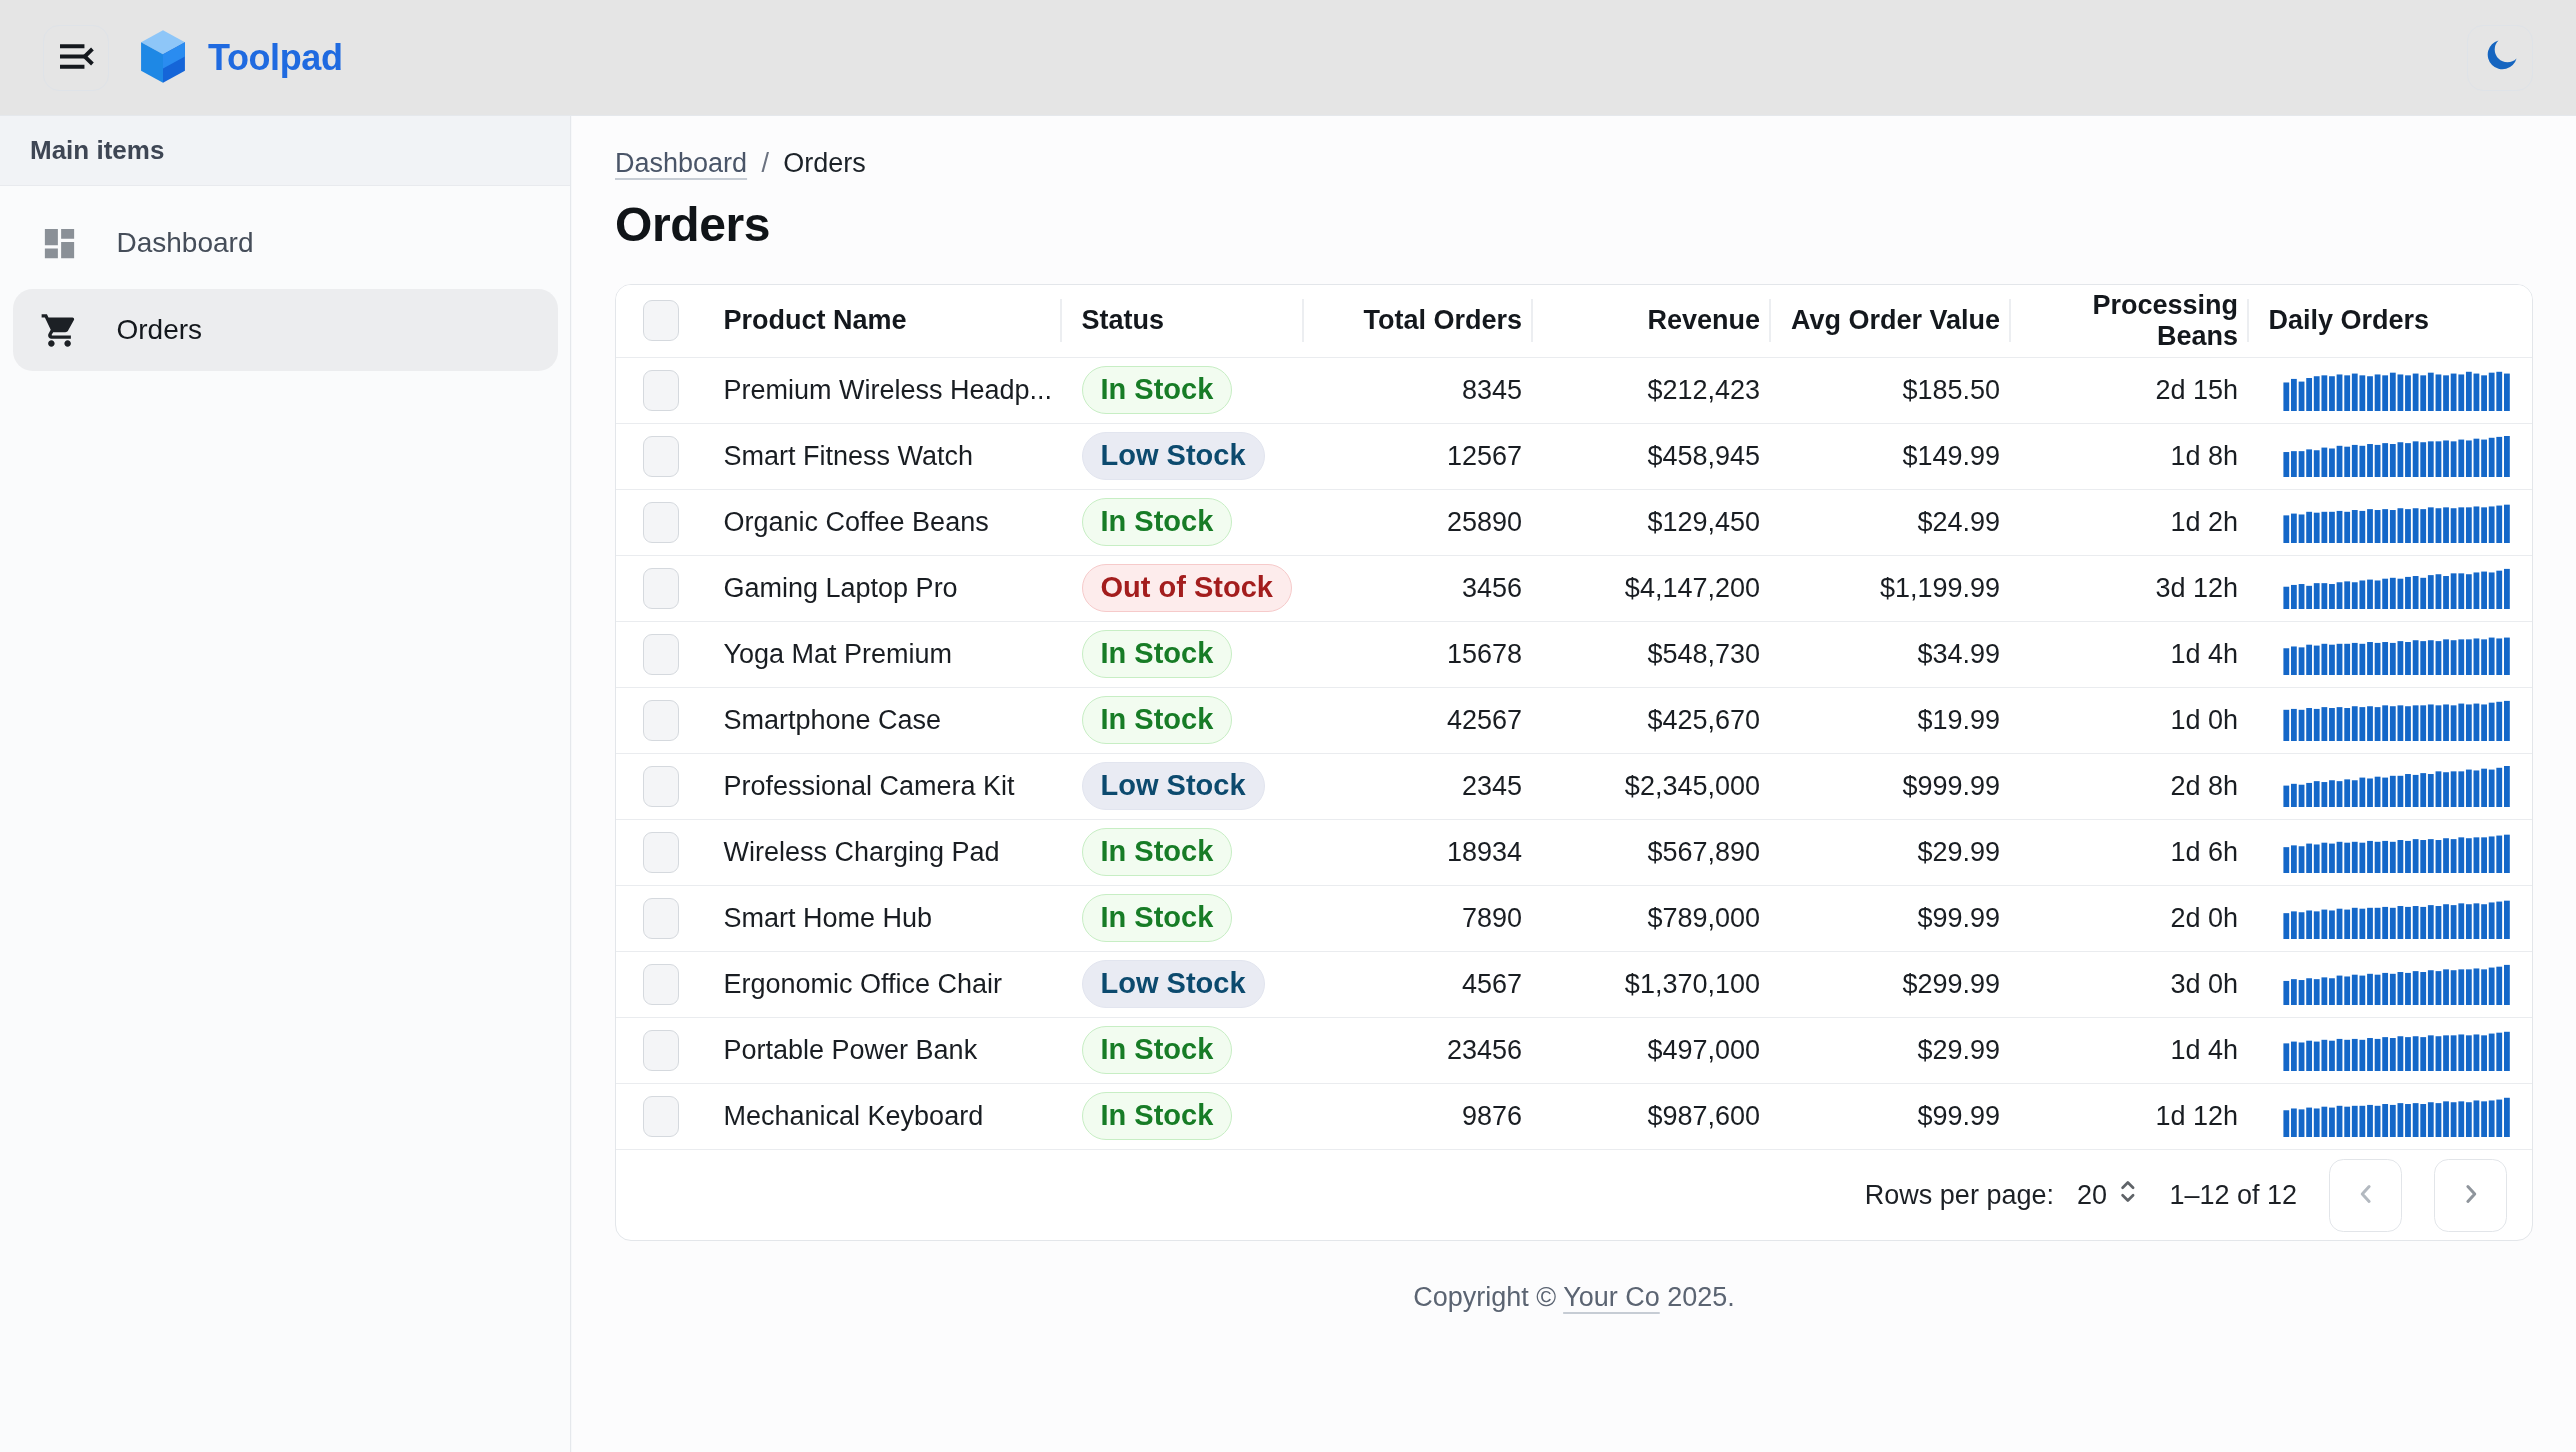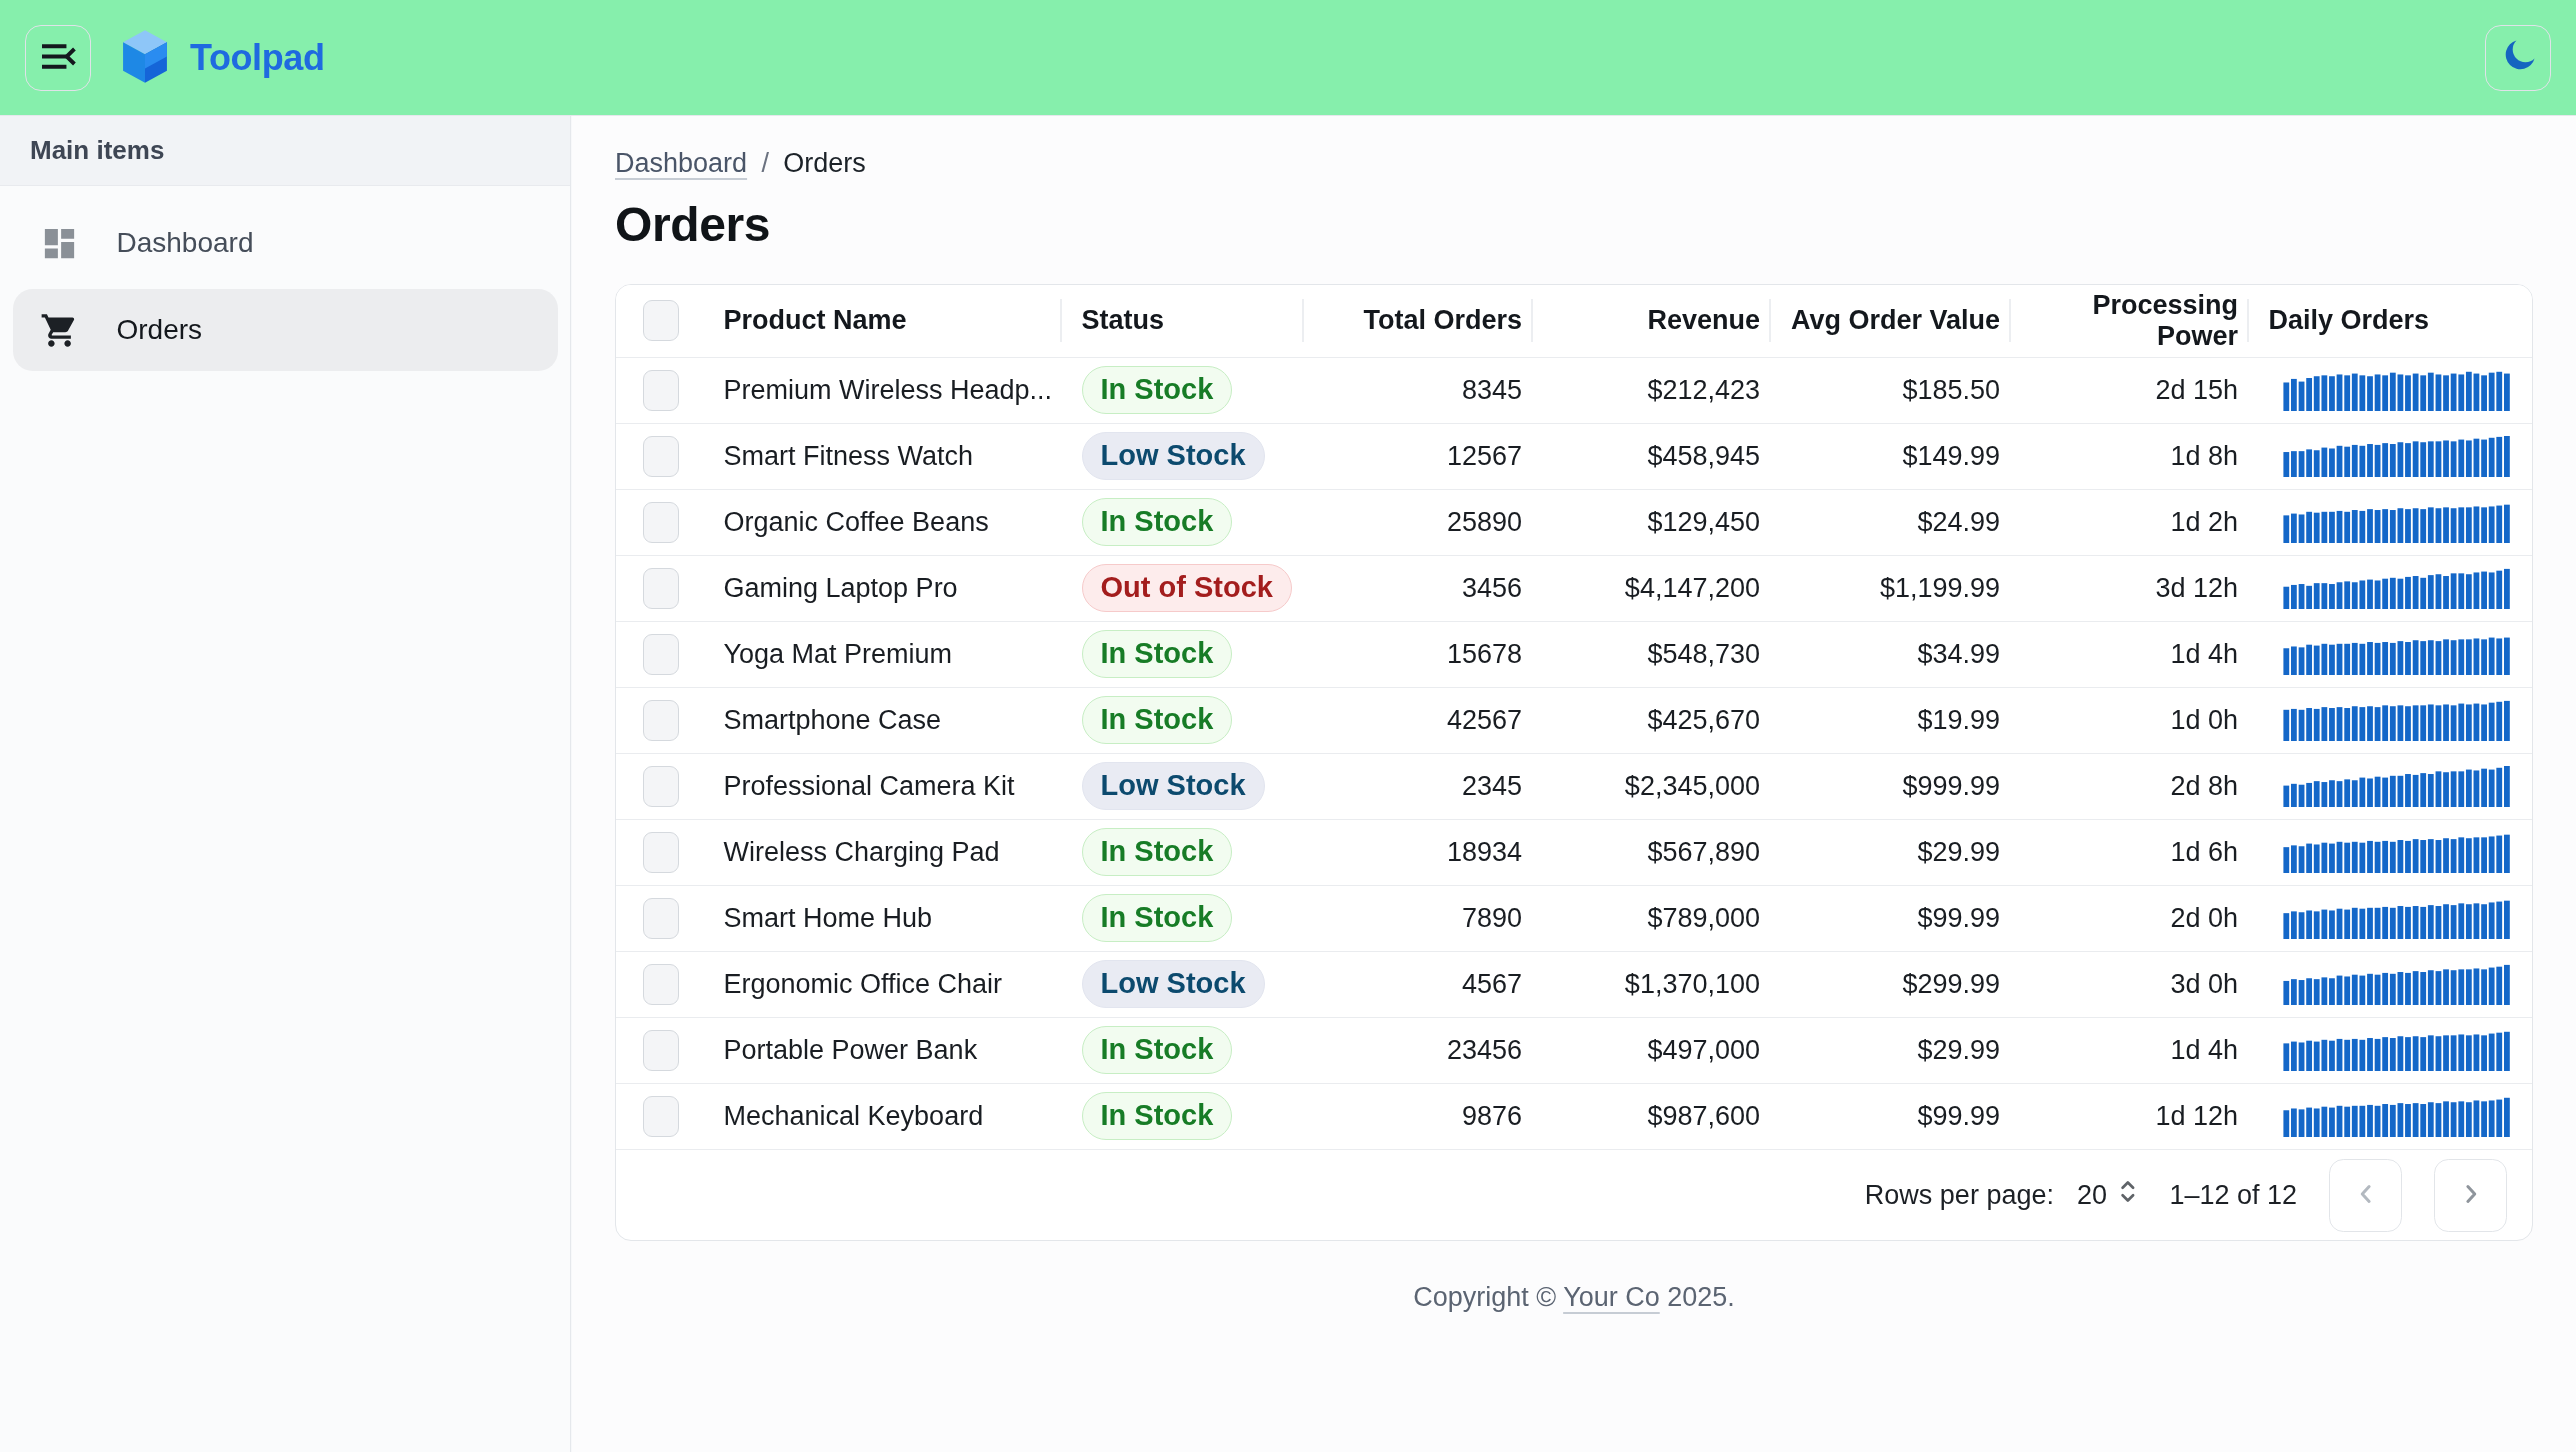--- a/index.html
+++ b/index.html
@@ -6,22 +6,22 @@
   html,body { width:2576px; height:1453px; }
   body {
     font-family:"Liberation Sans","DejaVu Sans",sans-serif;
     background:#F7F8FA; color:#191D22; overflow:hidden;
   }
   .app { position:relative; width:2576px; height:1453px; }
 
   
   .topbar {
     position:absolute; top:0; left:0; right:0; height:116px;
-    display:flex; align-items:center; padding:0 25px;
-    background:#86efac; border-bottom:1.8px solid #E5E8EC;
+    display:flex; align-items:center; padding:0 43px;
+    background:#e5e5e5; border-bottom:1.8px solid #E5E8EC;
   }
   .menu-btn {
     width:66px; height:66px; border-radius:16px; border:1.8px solid #DFE3E8;
     background:transparent; display:flex; align-items:center; justify-content:center;
     cursor:pointer;
   }
   .brand { display:flex; align-items:center; gap:18px; margin-left:27px; }
   .brand-name { font-size:36px; font-weight:700; letter-spacing:-0.4px; }
   .topbar-spacer { flex:1; }
   .theme-btn {
@@ -209,21 +209,21 @@
         <thead>
           <tr id="header-row">
             <th>
               <div class="checkbox"></div>
             </th>
           <th>Product Name</th>
               <th>Status</th>
               <th class="num">Total Orders</th>
               <th class="num">Revenue</th>
               <th class="num">Avg Order Value</th>
-              <th class="num">Processing Power</th>
+              <th class="num">Processing Beans</th>
               <th>Daily Orders</th>
             </tr>
         </thead>
         <tbody id="table-body">
             <tr>
               <td>
                 <div class="checkbox"></div>
               </td>
               <td>Premium Wireless Headp...</td>
               <td><span class="badge in">In Stock</span></td>

